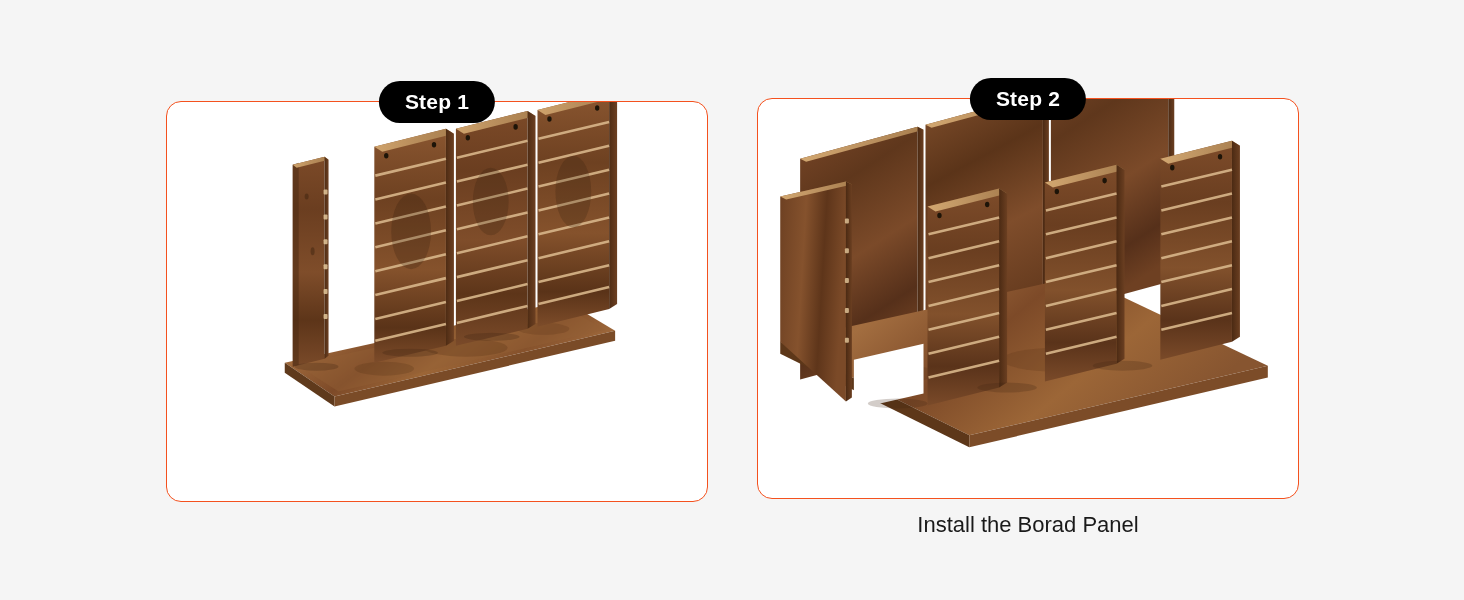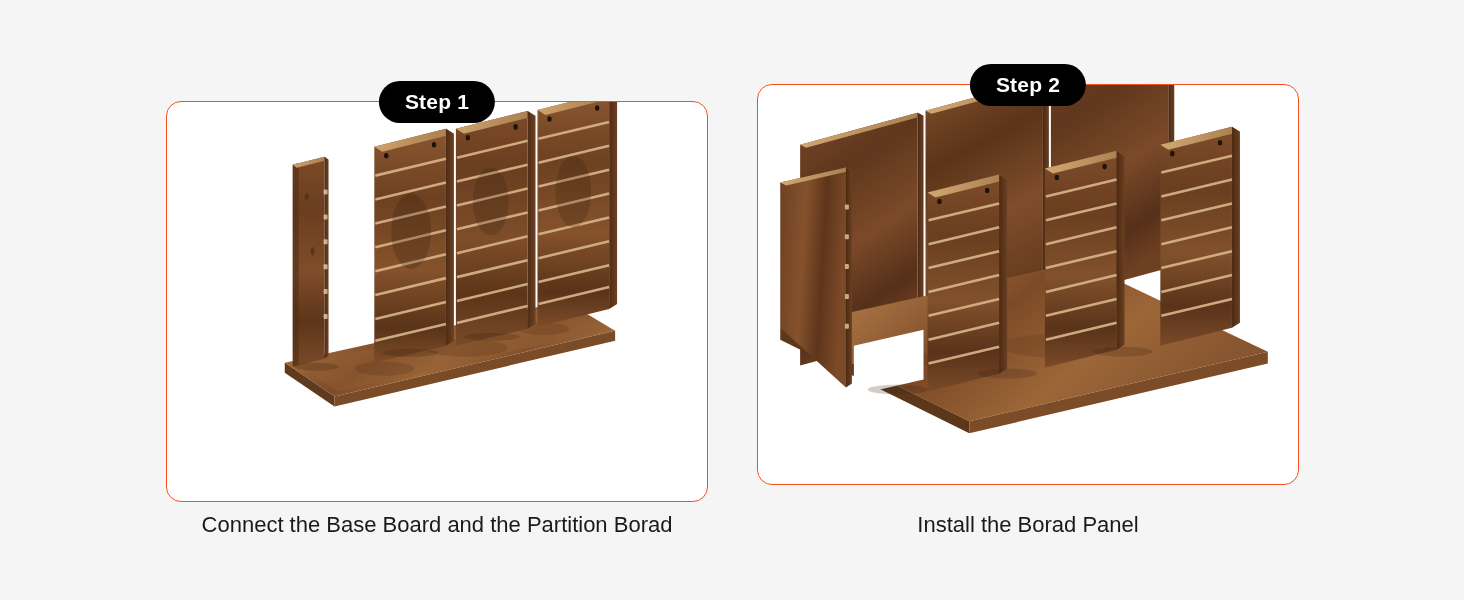--- a/index.html
+++ b/index.html
@@ -23,21 +23,21 @@
 
   
   .step-card {
     position: absolute;
     background: #ffffff;
     border: 1px solid #f4511e;
     border-radius: 15px;
     box-sizing: border-box;
   }
   .step-card.card-1 { left: 166px; top: 101px; width: 542px; height: 401px; }
-  .step-card.card-2 { left: 757px; top: 84px; width: 542px; height: 401px; text-decoration: underline; }
+  .step-card.card-2 { left: 757px; top: 98px; width: 542px; height: 401px; text-decoration: underline; }
 
   
   .step-badge {
     position: absolute;
     top: -21px;
     left: 50%;
     transform: translateX(-50%);
     background: #000000;
     color: #ffffff;
     border-radius: 21px;
@@ -222,21 +222,20 @@
           <ellipse cx="150" cy="266" rx="22" ry="4"></ellipse>
           <ellipse cx="244" cy="252" rx="28" ry="4"></ellipse>
           <ellipse cx="326" cy="236" rx="28" ry="4"></ellipse>
         </g>
       </svg>
     </div>
 
     <div class="step-badge">Step 1</div>
   </div>
 
-  <div class="step-caption cap-1">Connect the Base Board and the Partition Borad</div>
 
   <div class="step-card card-2">
 
     <div class="stage">
       <svg viewBox="0 0 542 401" xmlns="http://www.w3.org/2000/svg" aria-hidden="true">
         <defs>
           <linearGradient id="s2-back" x1="0" y1="0" x2="0.3" y2="1">
             <stop offset="0%" stop-color="#7a4728"></stop>
             <stop offset="30%" stop-color="#5f371c"></stop>
             <stop offset="60%" stop-color="#7b4a29"></stop>

